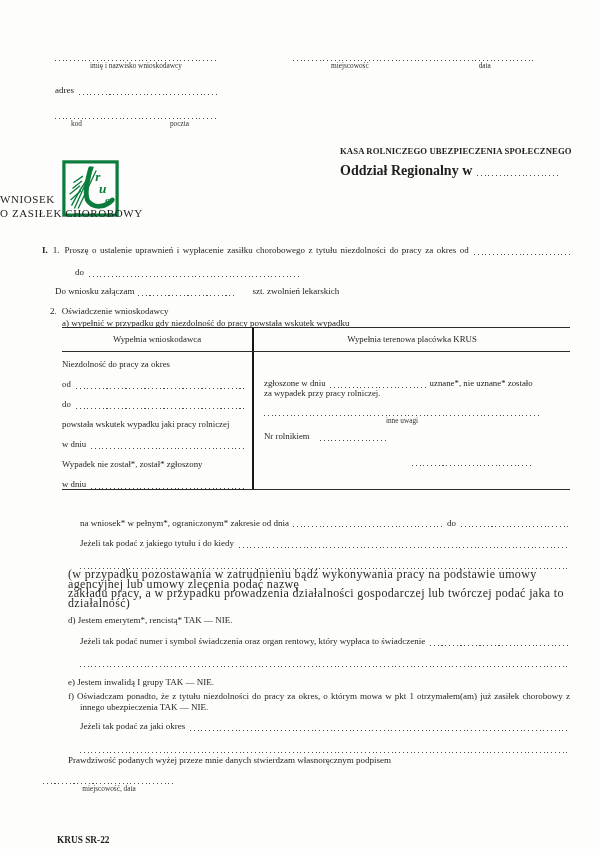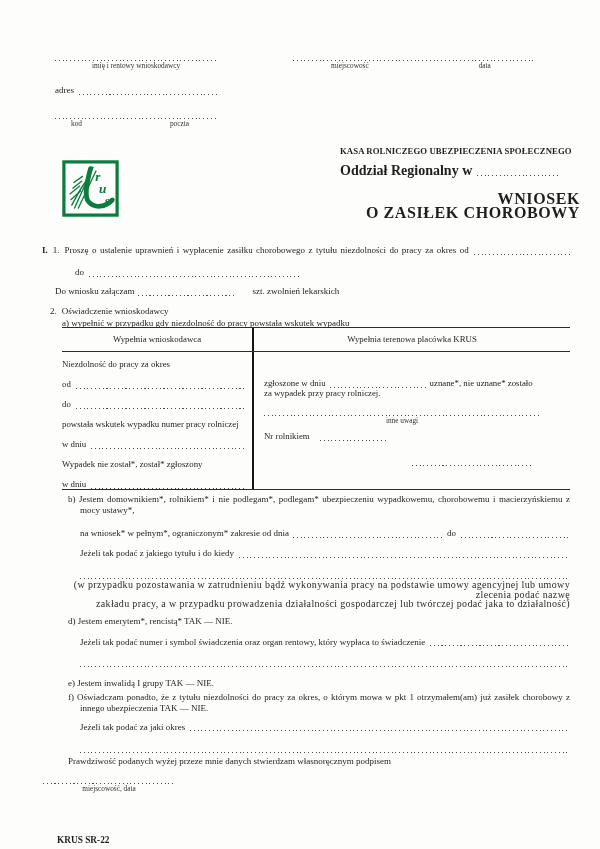--- a/index.html
+++ b/index.html
@@ -17,44 +17,44 @@
   .center{text-align:center;}
   .dots,.dots-line,.idots{
     background-image:repeating-linear-gradient(90deg,#4a4a4a 0,#4a4a4a 1.1px,transparent 1.1px,transparent 3.8px);
     background-repeat:no-repeat;background-position:0 100%;background-size:100% 1.2px;
   }
   .dots{flex:1;height:9px;margin-left:5px;}
   .dots-line{display:block;height:9px;}
   .idots{display:inline-block;height:8px;margin:0 4px;}
   .org-name{font-weight:bold;font-size:8.7px;white-space:nowrap;letter-spacing:0.1px;}
   .branch{font-weight:bold;font-size:14px;white-space:nowrap;}
-  .title{text-align:right;font-weight:bold;font-size:16px;line-height:14px;letter-spacing:0.6px;}
+  .title{text-align:left;font-weight:normal;font-size:11px;line-height:14px;letter-spacing:0.6px;}
   .table{border-top:1.5px solid #2b2b2b;border-bottom:1.5px solid #2b2b2b;font-size:8.8px;}
   .t-head{display:grid;grid-template-columns:190px 1fr;border-bottom:1px solid #2b2b2b;}
   .t-h-cell{text-align:center;padding:6px 0 7px;}
   .t-sep{border-left:2px solid #151515;}
   .t-body{display:grid;grid-template-columns:190px 1fr;}
   .lcell{padding:7px 8px 0 0;}
   .lrow{display:flex;align-items:flex-end;margin-bottom:10px;line-height:10px;}
   .lrow:last-child{margin-bottom:0;}
   .rcell{padding:13px 0 0 10px;}
   .just{text-align:justify;}
   .hang{padding-left:12px;text-indent:-12px;}
-  .note{font-size:10px;line-height:9.5px;text-align:right;letter-spacing:0.35px;color:#2a2a2a;}
+  .note{font-size:12px;line-height:9.5px;text-align:left;letter-spacing:0.35px;color:#2a2a2a;}
   .sec2 p{margin:0;}
   .ml{margin-left:12px;}
 </style>
 </head>
 <body>
 
 <div class="page">
 
   <div class="abs" style="left:55px;top:52px;width:162px;">
     <div class="dots-line"></div>
-    <div class="hint center">imię i rentowy wnioskodawcy</div>
+    <div class="hint center">imię i nazwisko wnioskodawcy</div>
     <div class="row" style="margin-top:15px;">
       <span>adres</span>
       <span class="dots"></span>
     </div>
     <div class="dots-line" style="margin-top:15px;"></div>
     <div class="row">
       <span class="hint" style="margin-left:16px;">kod</span>
       <span class="hint" style="margin-left:88px;">poczta</span>
     </div>
   </div>
@@ -137,21 +137,21 @@
           </div>
         <div class="lrow">
           <span>od</span>
           <span class="dots"></span>
         </div>
         <div class="lrow">
           <span>do</span>
           <span class="dots"></span>
         </div>
         <div class="lrow">
-            <span>powstała wskutek wypadku numer pracy rolniczej</span>
+            <span>powstała wskutek wypadku jaki pracy rolniczej</span>
           </div>
         <div class="lrow">
           <span>w dniu</span>
           <span class="dots"></span>
         </div>
         <div class="lrow">
             <span>Wypadek nie został*, został* zgłoszony</span>
           </div>
         <div class="lrow">
           <span>w dniu</span>
@@ -174,22 +174,21 @@
           <span class="idots" style="width:66px;margin-left:10px;"></span>
         </div>
         <div style="margin-top:17px;margin-right:32px;text-align:right;">
           <span class="idots" style="width:122px;"></span>
         </div>
       </div>
     </div>
   </div>
 
   <div class="abs sec2" style="left:68px;top:494px;width:502px;">
-    <p class="hang just" style="line-height:11px;">b) Jestem domownikiem*, rolnikiem* i nie podlegam*, podlegam* ubezpieczeniu wypadkowemu,  chorobowemu i macierzyńskiemu z mocy ustawy*,</p>
-    <div class="row ml" style="margin-top:12px;">
+    <div class="row ml" style="margin-top:24px;align-items:center;">
       <span>na wniosek* w pełnym*, ograniczonym* zakresie od dnia</span>
       <span class="idots" style="width:150px;"></span>
       <span>do</span>
       <span class="dots"></span>
     </div>
     <div class="row ml" style="margin-top:10px;">
       <span>Jeżeli tak podać z jakiego tytułu i do kiedy</span>
       <span class="dots"></span>
     </div>
     <div class="dots-line ml" style="margin-top:12px;"></div>

